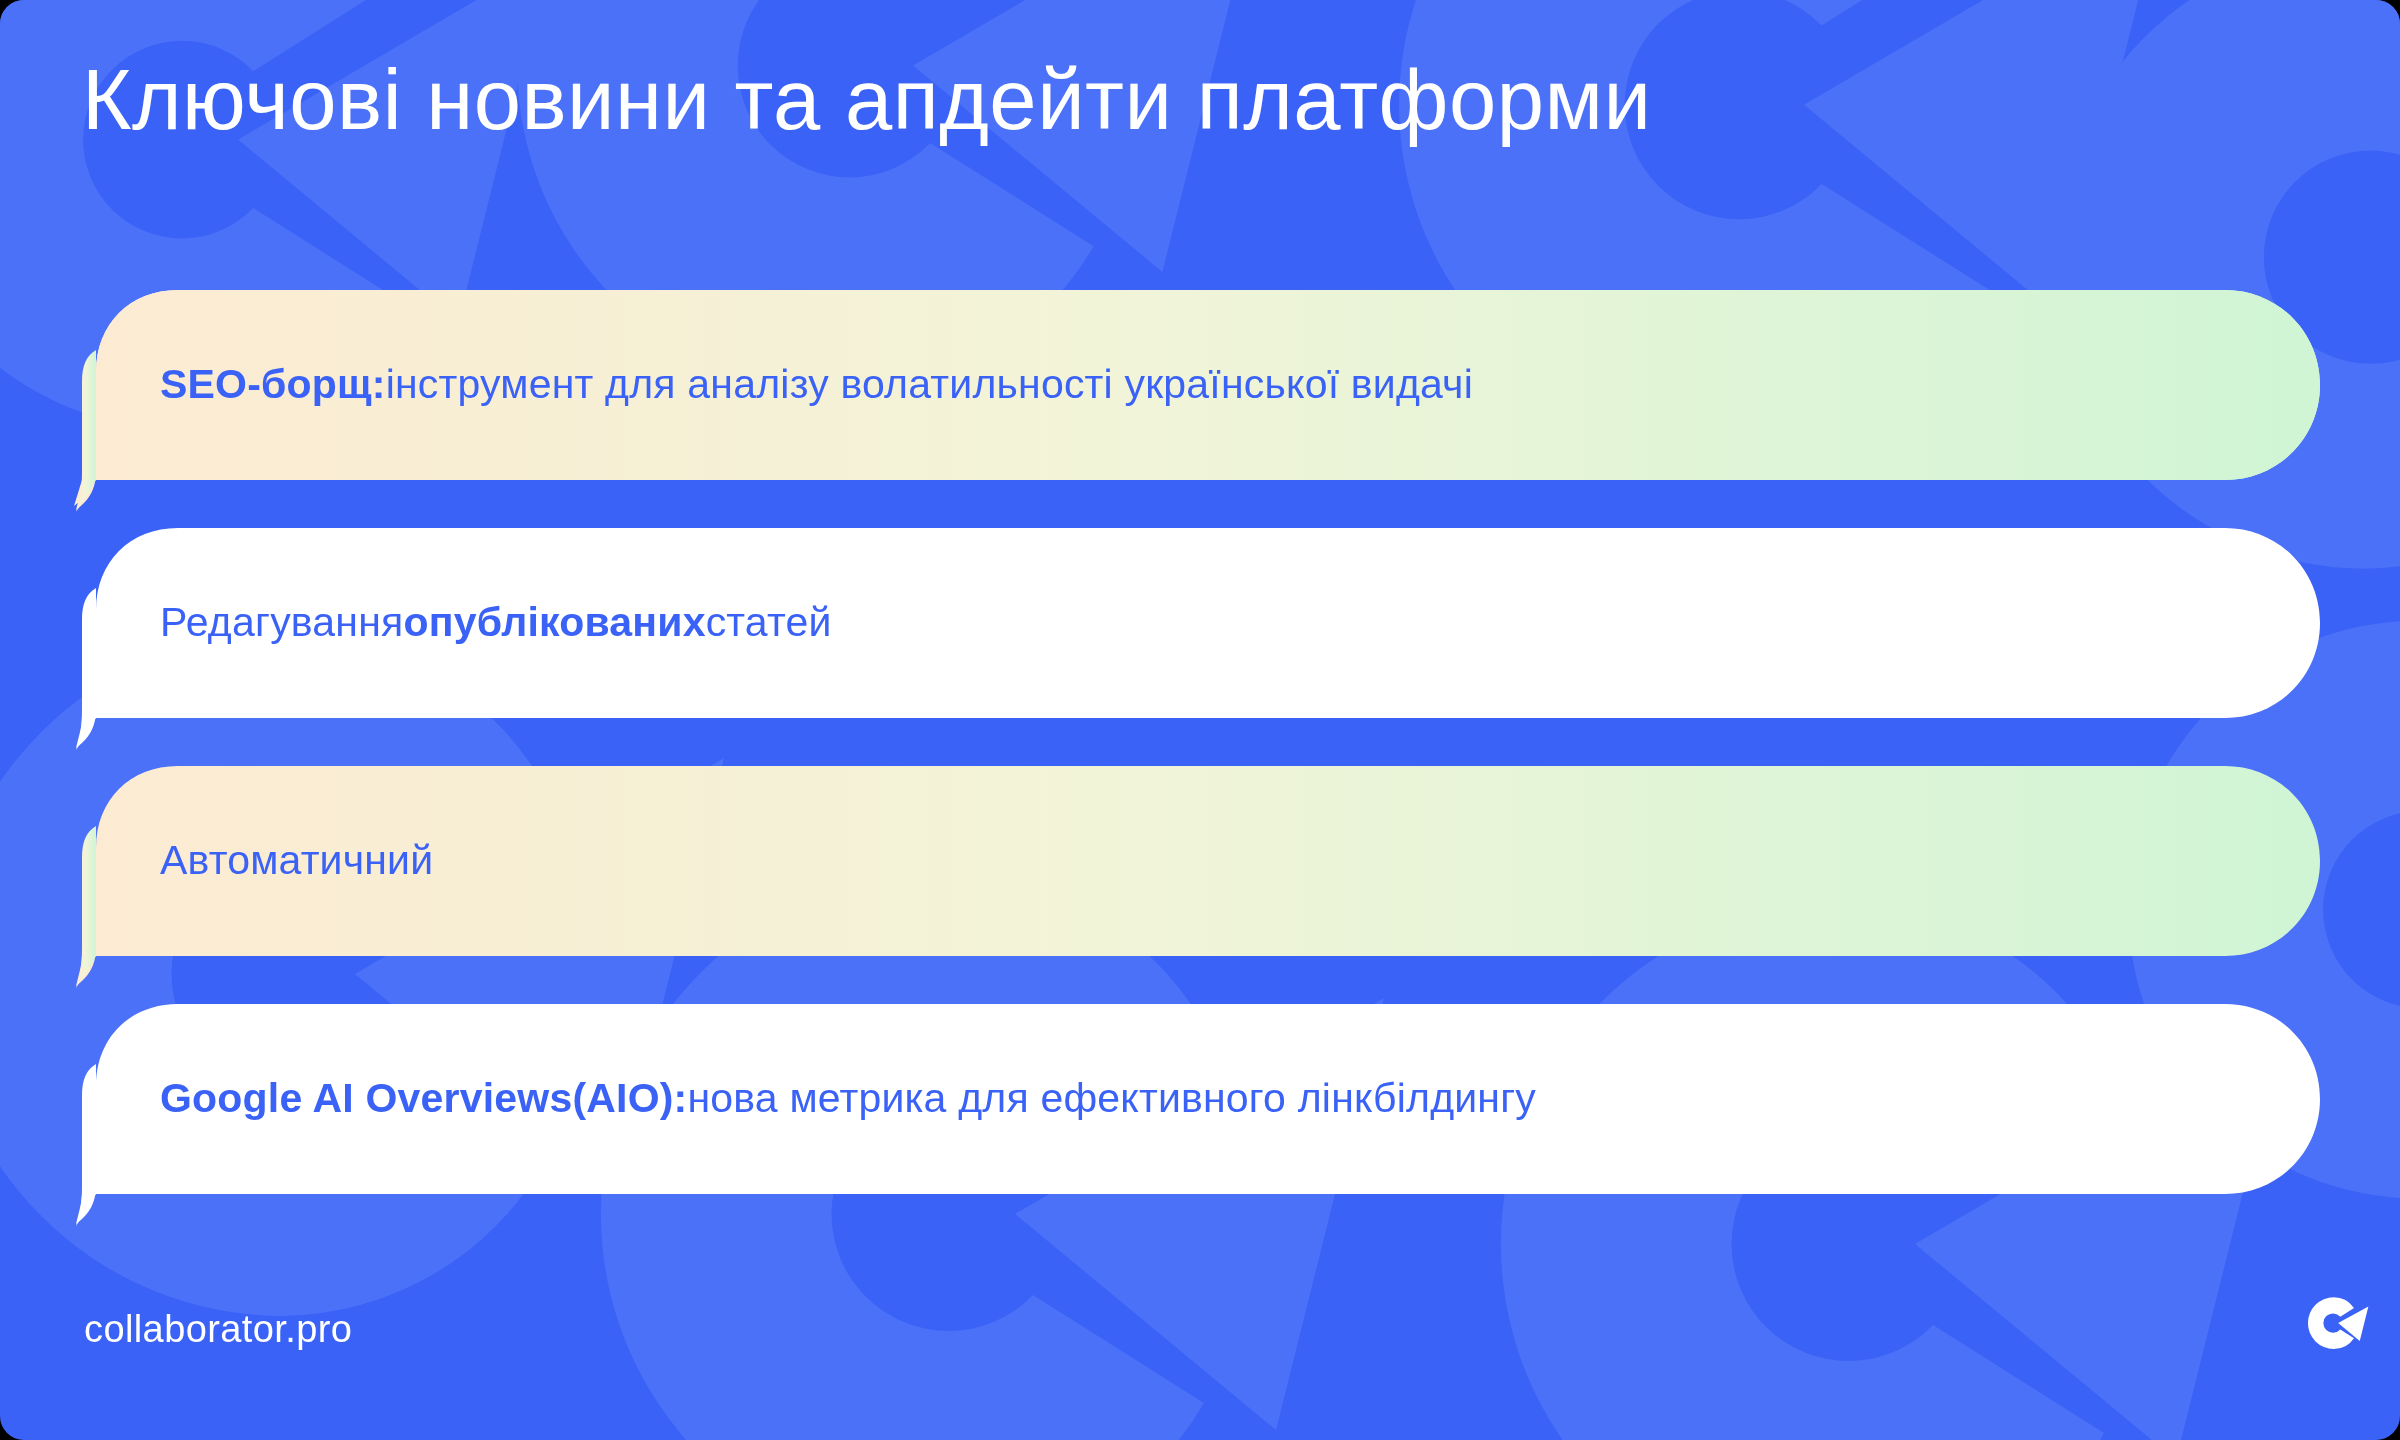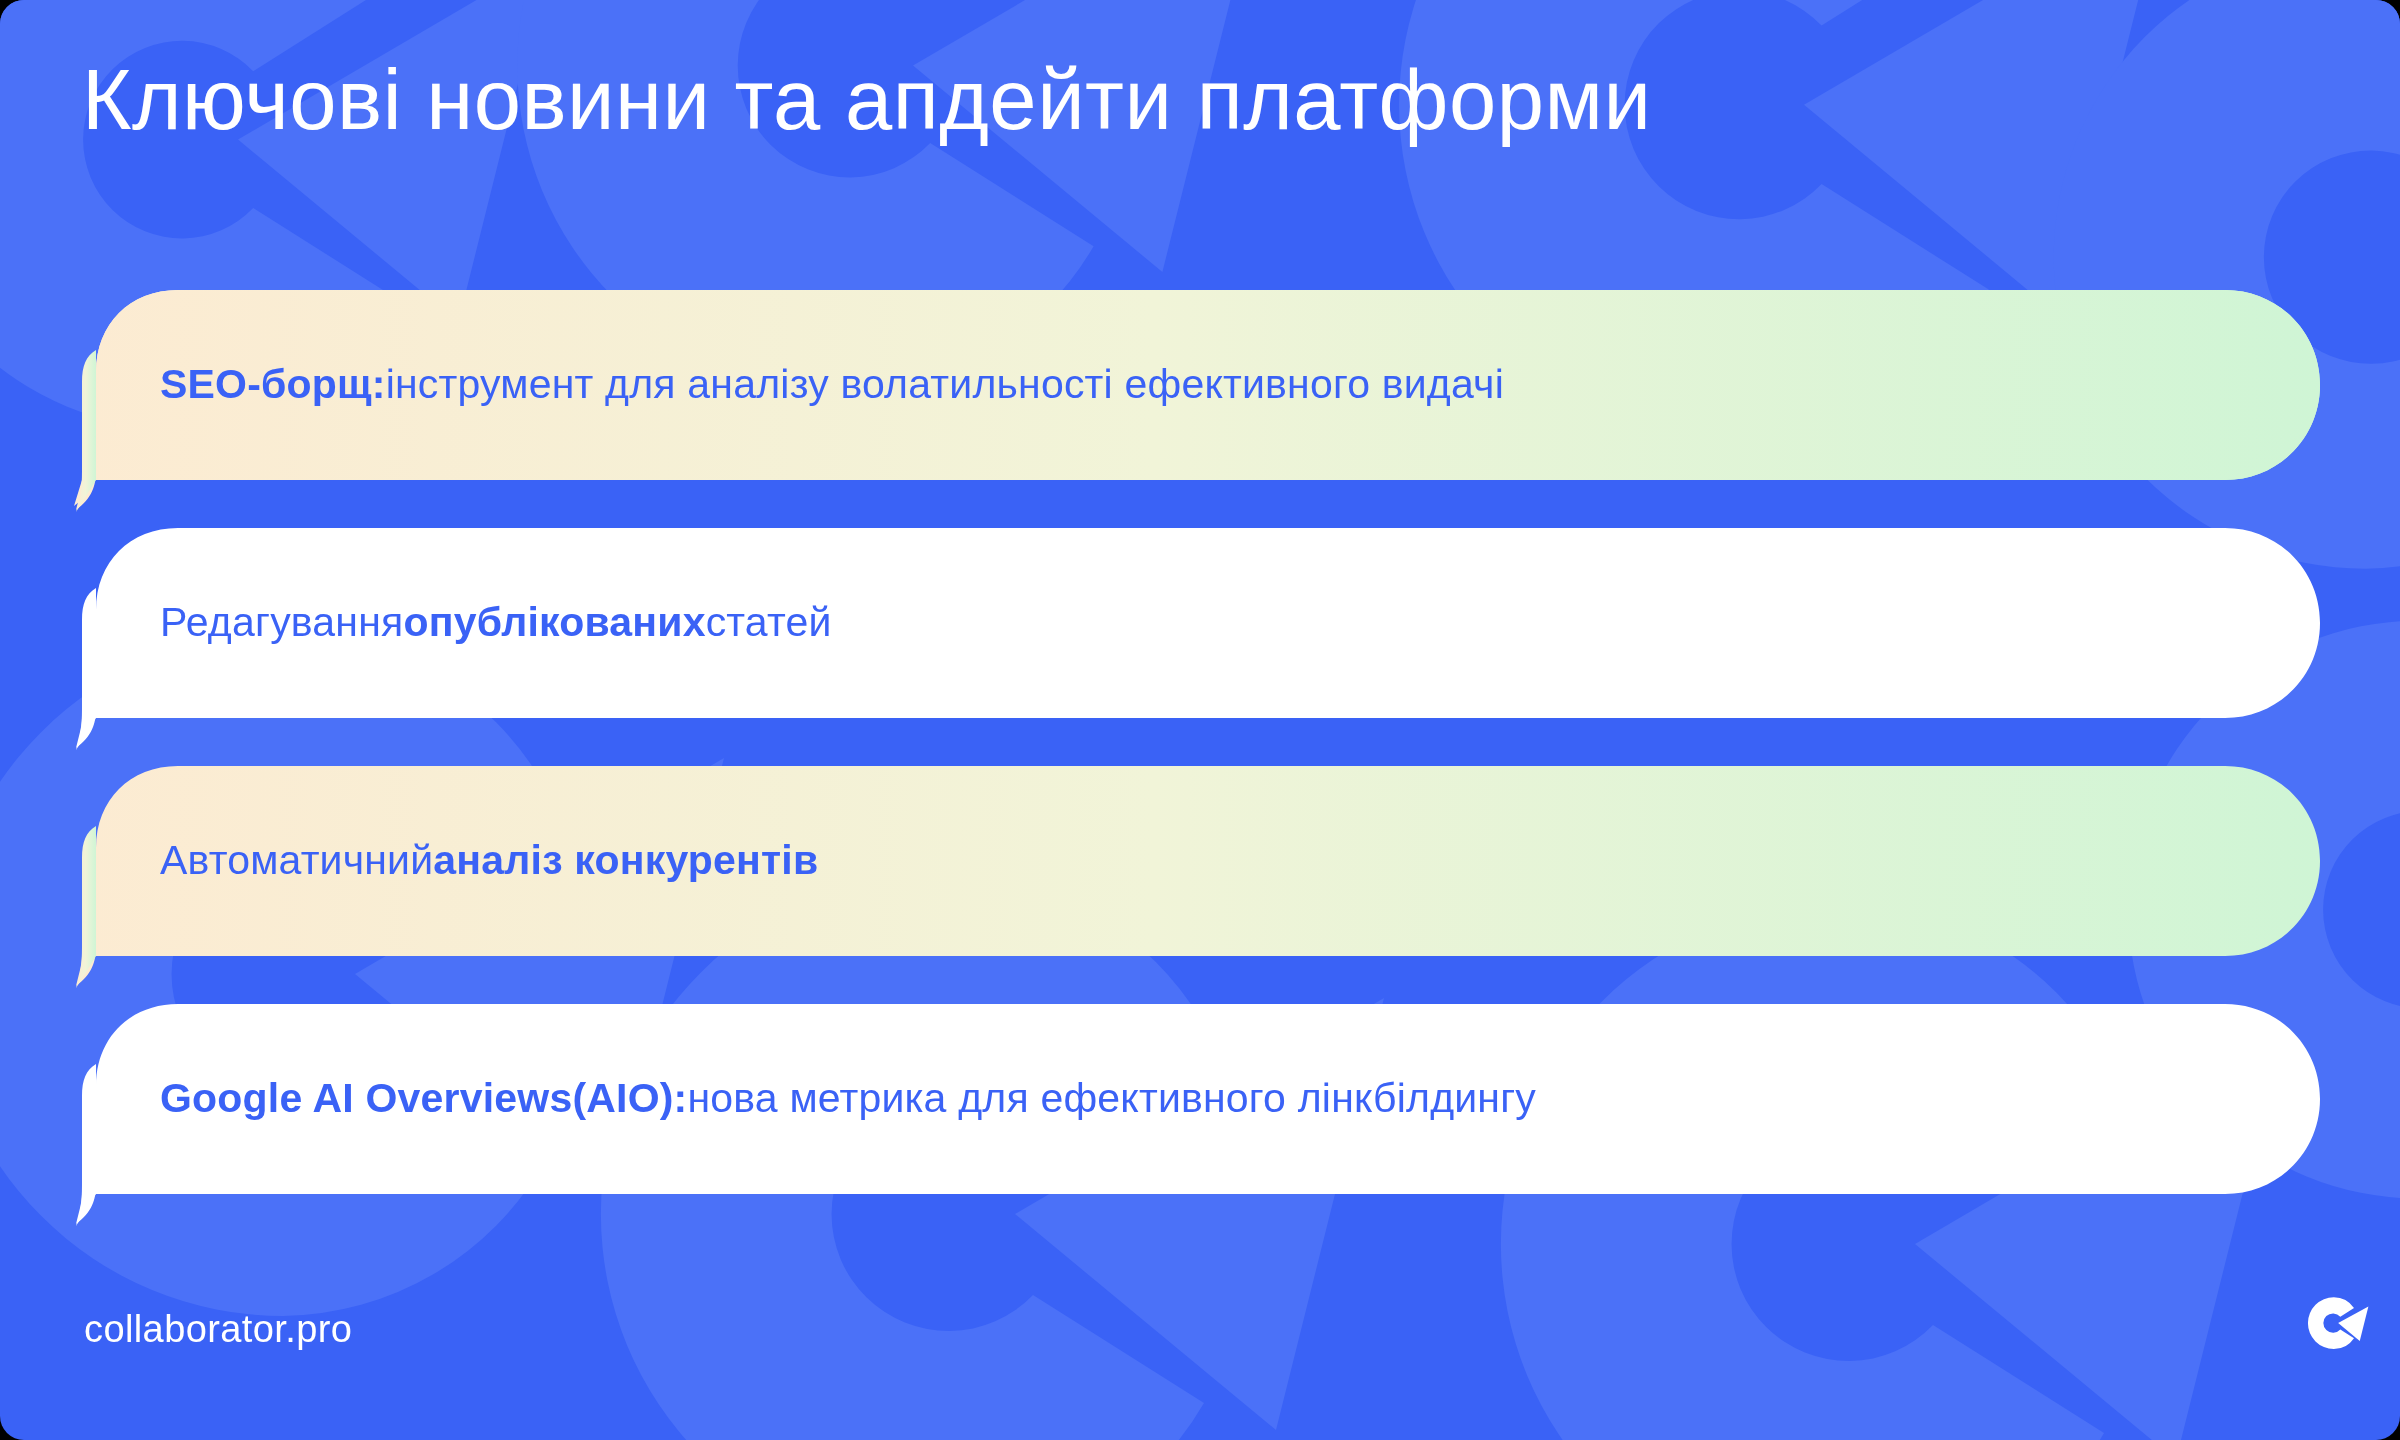--- a/index.html
+++ b/index.html
@@ -197,21 +197,21 @@
               <stop offset="100%" stop-color="#CFF5D5"></stop>
             </linearGradient>
           </defs>
           <path d="M 2225 0 L 178 0 C 130 0 96 34 96 82 L 96 164 C 96 190 88 206 74 216 L 82 190 L 82 108 L 82 190 C 120 190 140 190 178 190 L 2225 190 C 2278 190 2320 148 2320 95 C 2320 42 2278 0 2225 0 Z" fill="url(#grad1)"></path>
           <path d="M 2225 0 L 178 0 C 130 0 96 34 96 82 L 96 190 L 82 190 C 82 190 82 196 80 204 L 76 220 C 92 208 96 196 96 180 L 96 190 L 2225 190 C 2278 190 2320 148 2320 95 C 2320 42 2278 0 2225 0 Z" fill="url(#grad1)"></path>
           <path d="M 96 60 L 96 190 L 76 222 C 82 206 82 192 82 176 L 82 92 C 82 76 86 66 96 60 Z" fill="url(#grad1)"></path>
         </svg>
       </div>
       <div class="bubble-text">
         <b>SEO-борщ:</b>
-          <span> інструмент для аналізу волатильності ефективного видачі</span>
+          <span> інструмент для аналізу волатильності української видачі</span>
       </div>
     </div>
 
     <div class="bubble-wrap">
       <div class="bubble-shape">
         <svg viewBox="0 0 2400 250" preserveAspectRatio="none">
           <path d="M 2225 0 L 178 0 C 130 0 96 34 96 82 L 96 190 L 82 190 C 82 190 82 196 80 204 L 76 220 C 92 208 96 196 96 180 L 96 190 L 2225 190 C 2278 190 2320 148 2320 95 C 2320 42 2278 0 2225 0 Z" fill="#FFFFFF"></path>
           <path d="M 96 60 L 96 190 L 76 222 C 82 206 82 192 82 176 L 82 92 C 82 76 86 66 96 60 Z" fill="#FFFFFF"></path>
         </svg>
       </div>
@@ -231,21 +231,20 @@
               <stop offset="48%" stop-color="#F1F4D8"></stop>
               <stop offset="100%" stop-color="#CFF5D5"></stop>
             </linearGradient>
           </defs>
           <path d="M 2225 0 L 178 0 C 130 0 96 34 96 82 L 96 190 L 82 190 C 82 190 82 196 80 204 L 76 220 C 92 208 96 196 96 180 L 96 190 L 2225 190 C 2278 190 2320 148 2320 95 C 2320 42 2278 0 2225 0 Z" fill="url(#grad3)"></path>
           <path d="M 96 60 L 96 190 L 76 222 C 82 206 82 192 82 176 L 82 92 C 82 76 86 66 96 60 Z" fill="url(#grad3)"></path>
         </svg>
       </div>
       <div class="bubble-text">
         <span>Автоматичний </span>
-          <b>аналіз конкурентів</b>
           <span></span>
       </div>
     </div>
 
     <div class="bubble-wrap">
       <div class="bubble-shape">
         <svg viewBox="0 0 2400 250" preserveAspectRatio="none">
           <path d="M 2225 0 L 178 0 C 130 0 96 34 96 82 L 96 190 L 82 190 C 82 190 82 196 80 204 L 76 220 C 92 208 96 196 96 180 L 96 190 L 2225 190 C 2278 190 2320 148 2320 95 C 2320 42 2278 0 2225 0 Z" fill="#FFFFFF"></path>
           <path d="M 96 60 L 96 190 L 76 222 C 82 206 82 192 82 176 L 82 92 C 82 76 86 66 96 60 Z" fill="#FFFFFF"></path>
         </svg>

